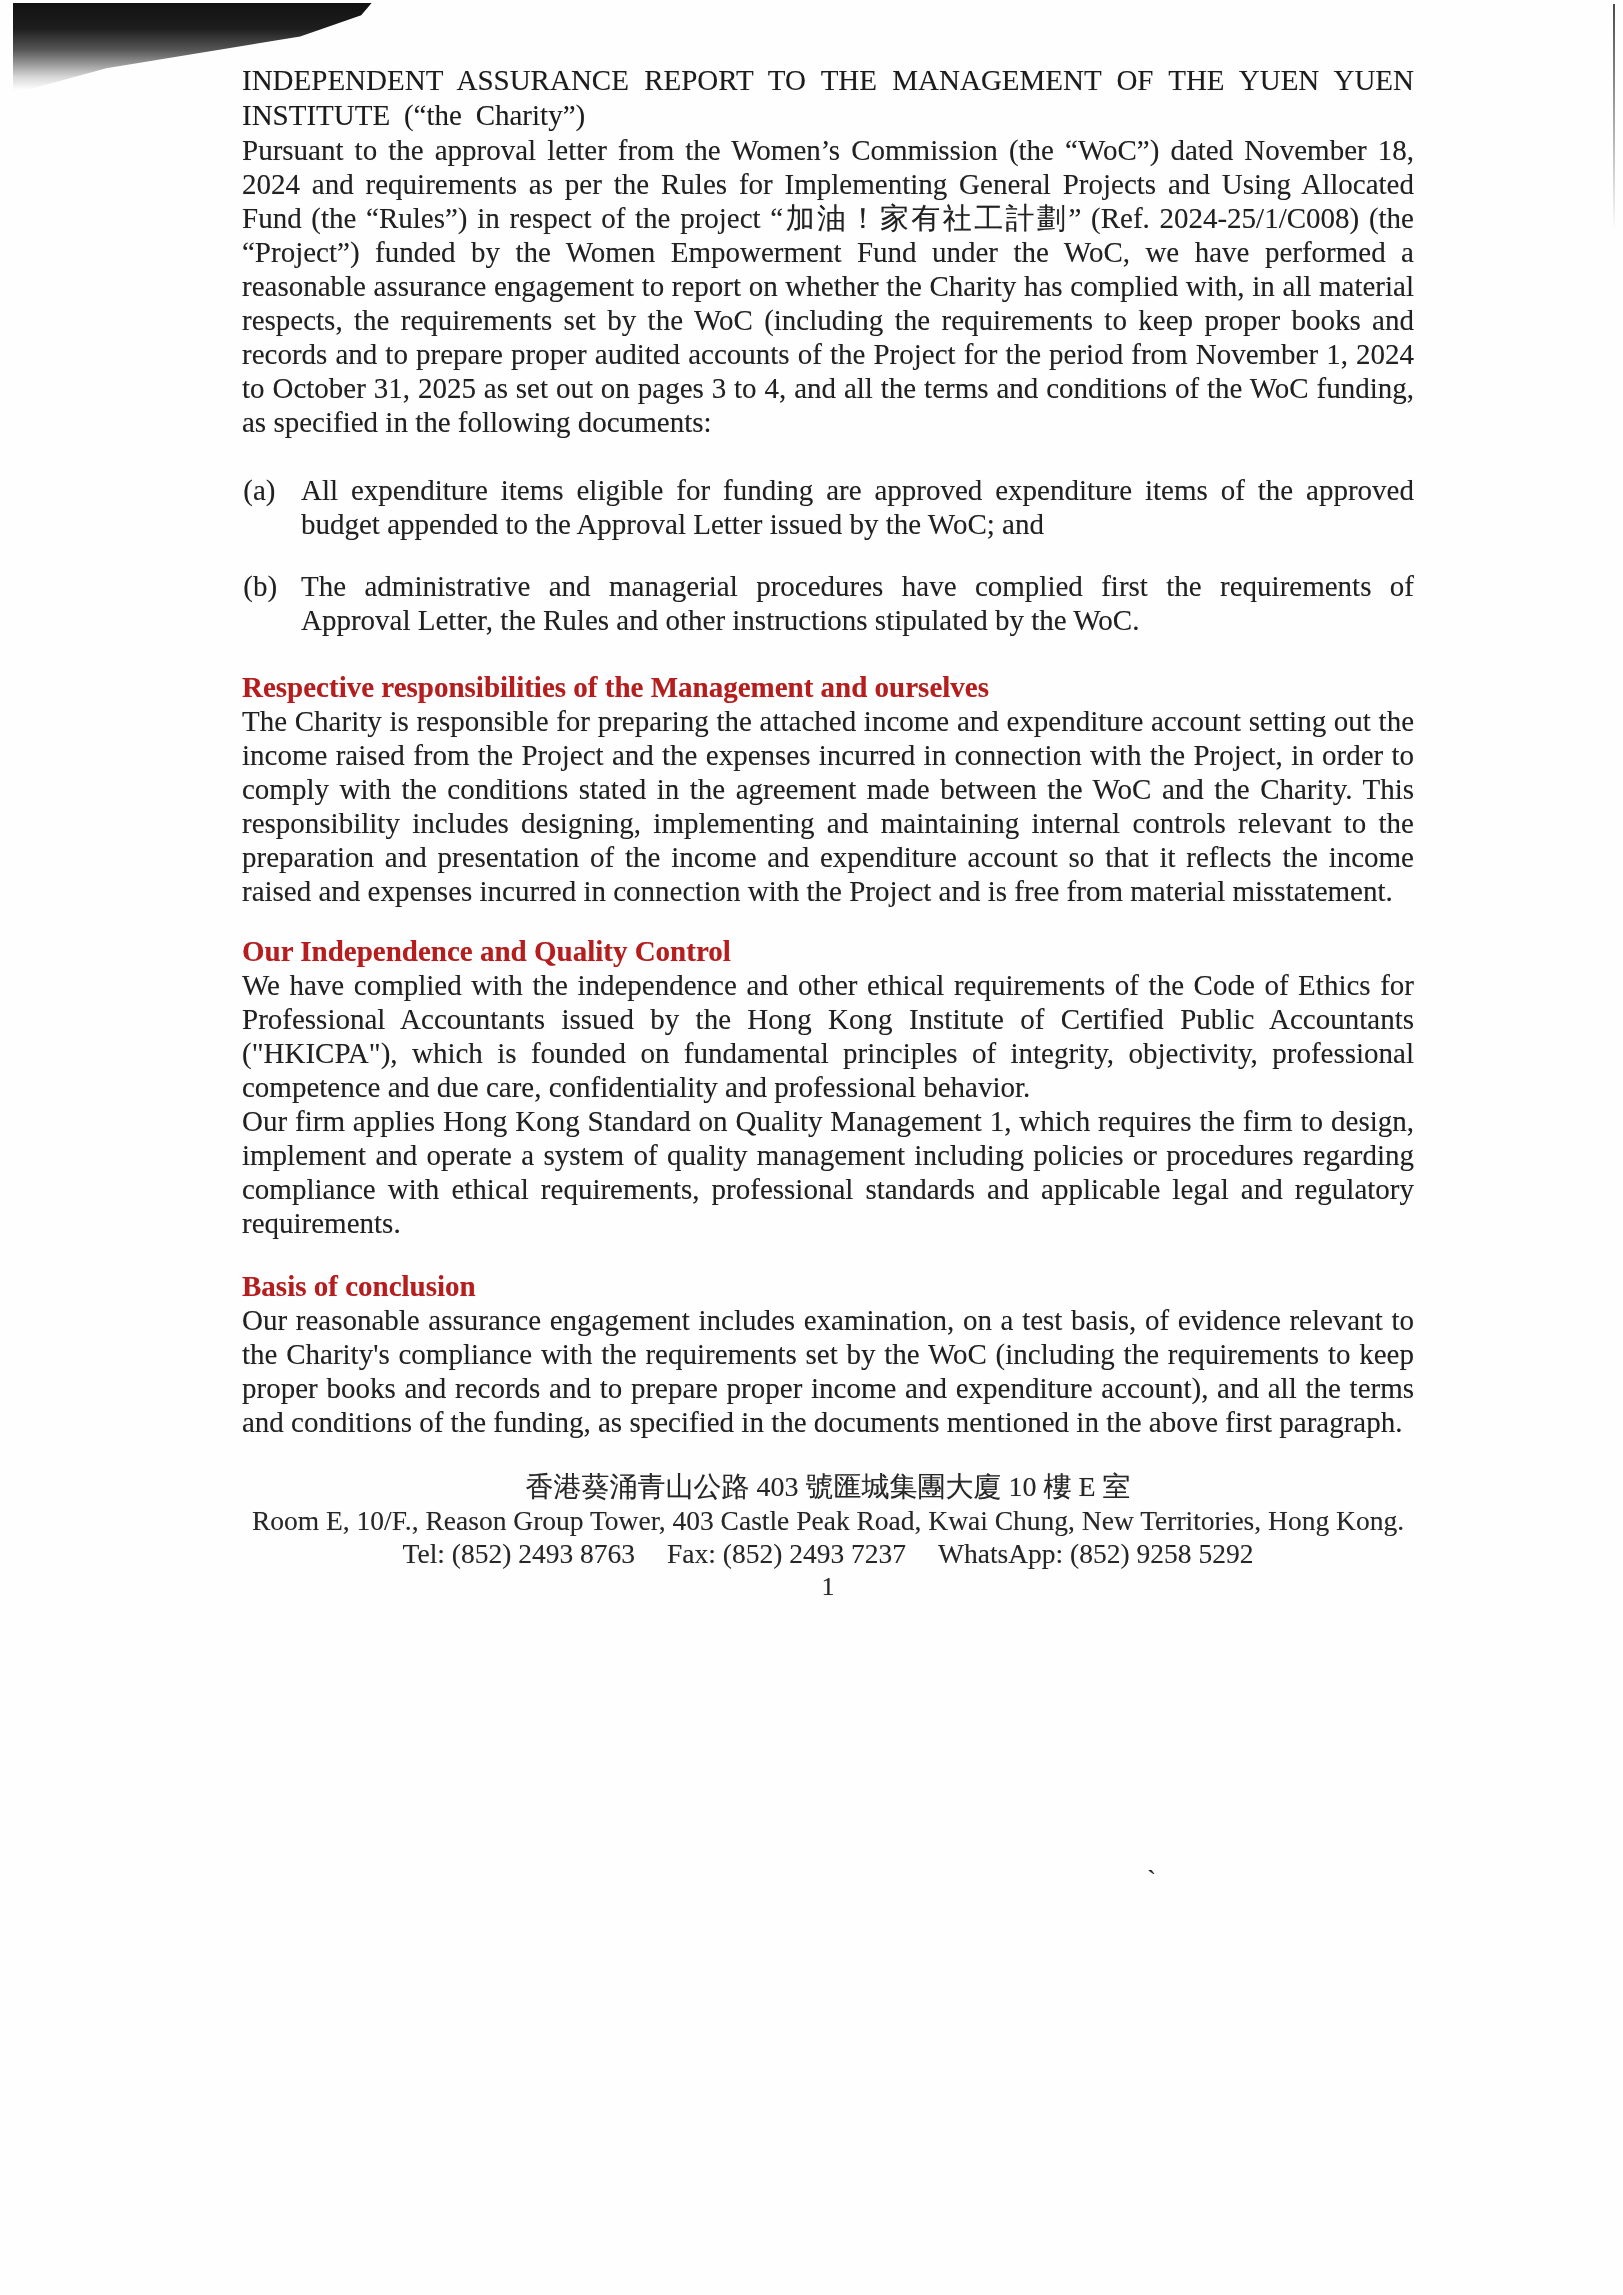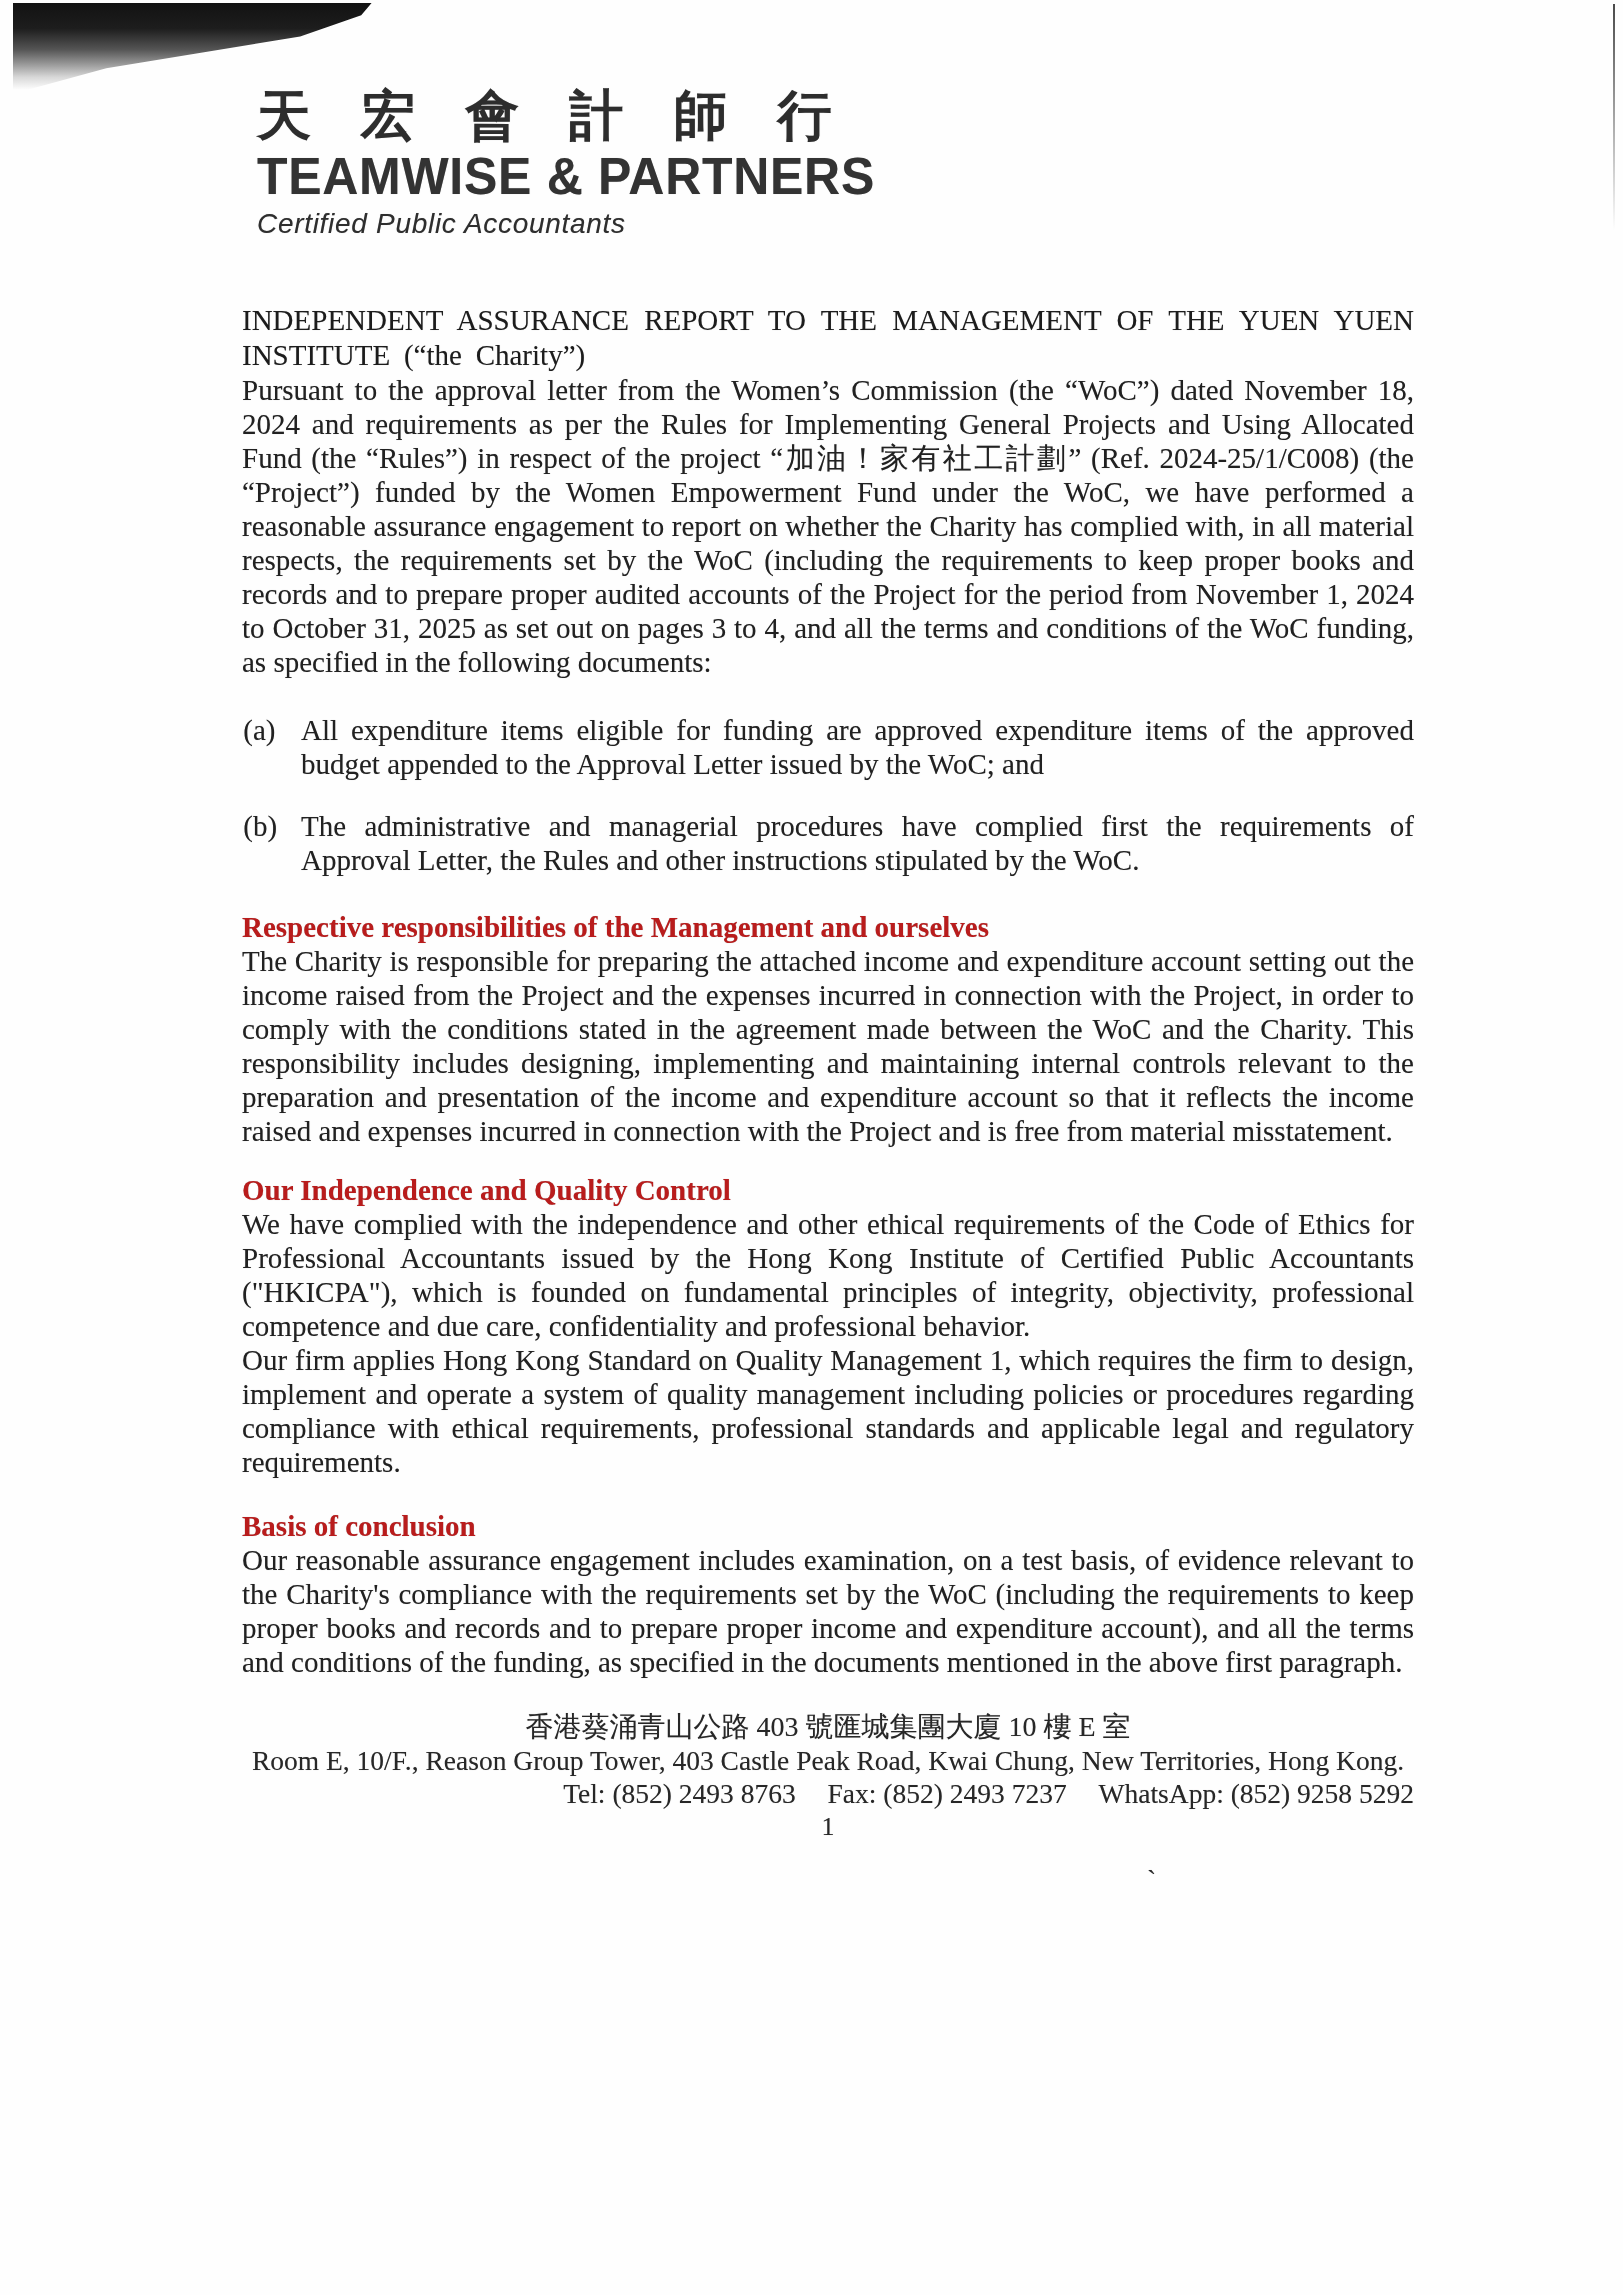--- a/index.html
+++ b/index.html
@@ -115,39 +115,34 @@
   .p-basis { margin-top: 33px; }
   .p-scope { margin-top: 29px; }
   
   .page-footer {
     margin-top: 30px;
     text-align: center;
     color: #272727;
   }
   .f-cn  { font-size: 28px; line-height: 35px; }
   .f-en  { font-size: 27.5px; line-height: 33px; }
-  .f-tel { font-size: 27.5px; line-height: 33px; text-align: right; }
+  .f-tel { font-size: 27.5px; line-height: 33px; }
   .f-tel .seg { display: inline-block; }
   .f-tel .seg + .seg { margin-left: 25px; }
   .f-page { font-size: 26px; line-height: 33px; }
 </style>
 </head>
 <body>
 
 <div class="page">
 
   <div class="corner-artifact"></div>
   <div class="edge-line"></div>
   <span class="stray-mark">`</span>
 
-  <header class="letterhead">
-    <div class="firm-cn">天 宏 會 計 師 行</div>
-    <div class="firm-en">TEAMWISE &amp; PARTNERS</div>
-    <div class="firm-sub">Certified Public Accountants</div>
-  </header>
 
   <main class="content">
 
     <h1 class="report-title">INDEPENDENT ASSURANCE REPORT TO THE MANAGEMENT OF THE YUEN YUEN INSTITUTE (“the Charity”)</h1>
 
     <p class="para p-intro">Pursuant to the approval letter from the Women’s Commission (the “WoC”) dated November 18, 2024 and requirements as per the Rules for Implementing General Projects and Using Allocated Fund (the “Rules”) in respect of the project “加油！家有社工計劃” (Ref. 2024-25/1/C008) (the “Project”) funded by the Women Empowerment Fund under the WoC, we have performed a reasonable assurance engagement to report on whether the Charity has complied with, in all material respects, the requirements set by the WoC (including the requirements to keep proper books and records and to prepare proper audited accounts of the Project for the period from November 1, 2024 to October 31, 2025 as set out on pages 3 to 4, and all the terms and conditions of the WoC funding, as specified in the following documents:</p>
 
     <div class="list-item li-a">
       <span class="marker">(a)</span>
       <div class="item-text">All expenditure items eligible for funding are approved expenditure items of the approved budget appended to the Approval Letter issued by the WoC; and</div>

